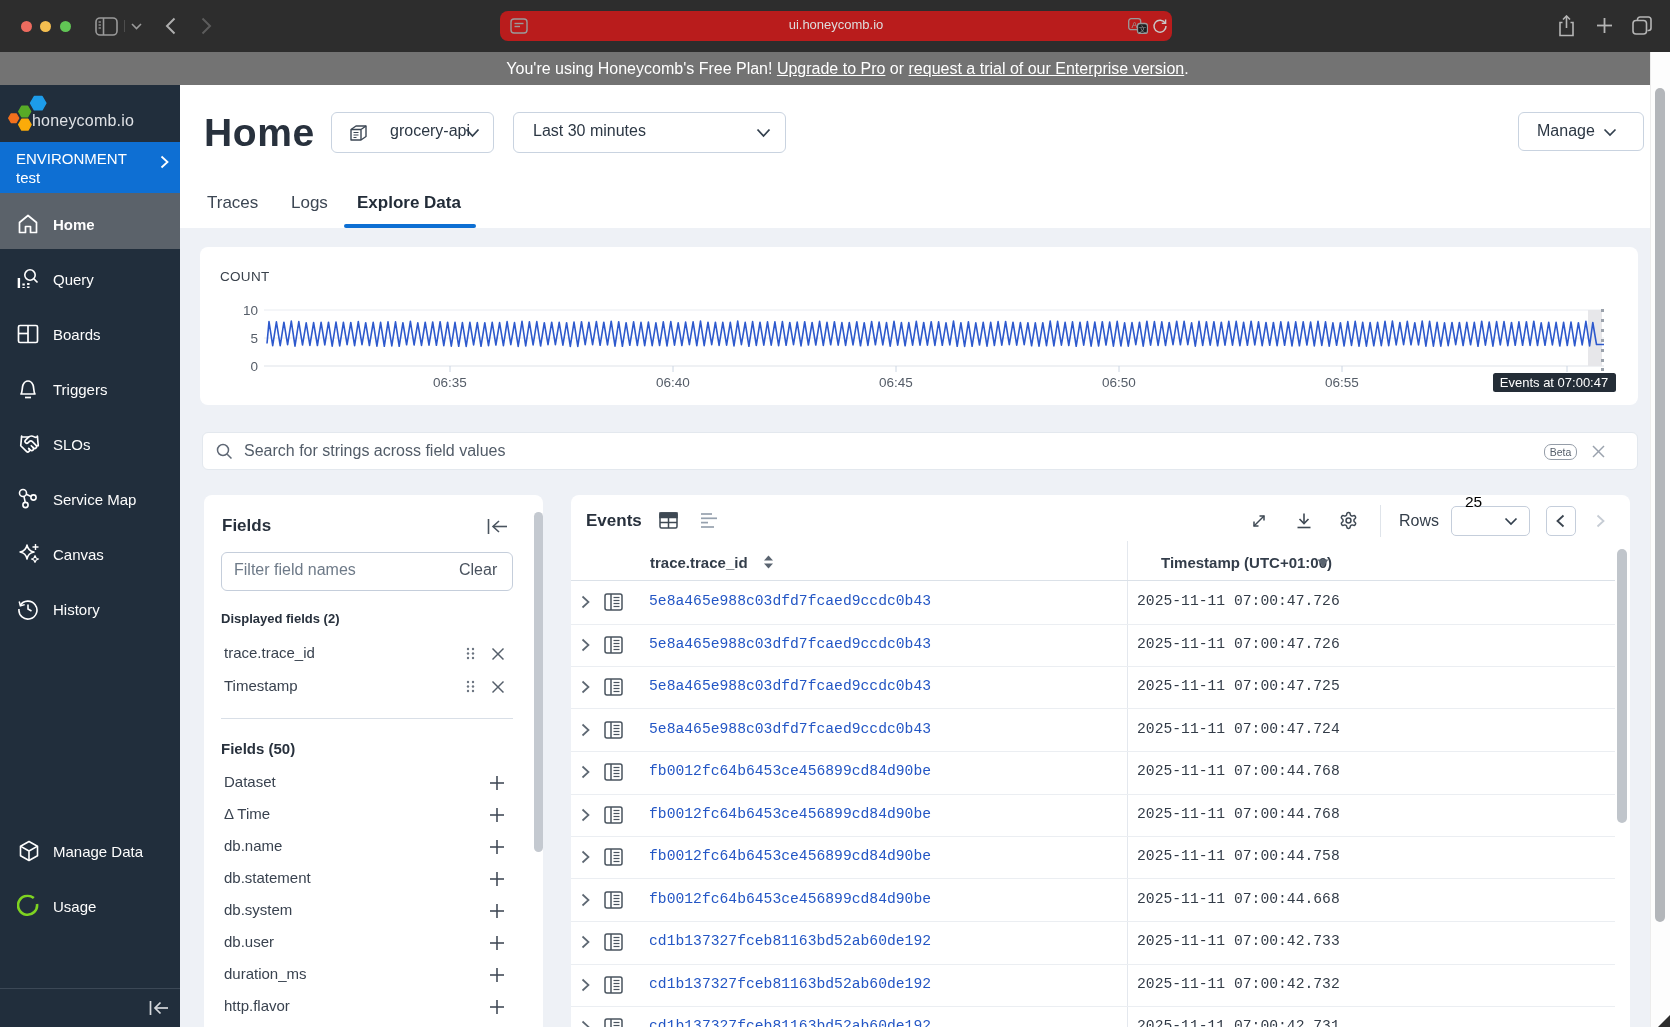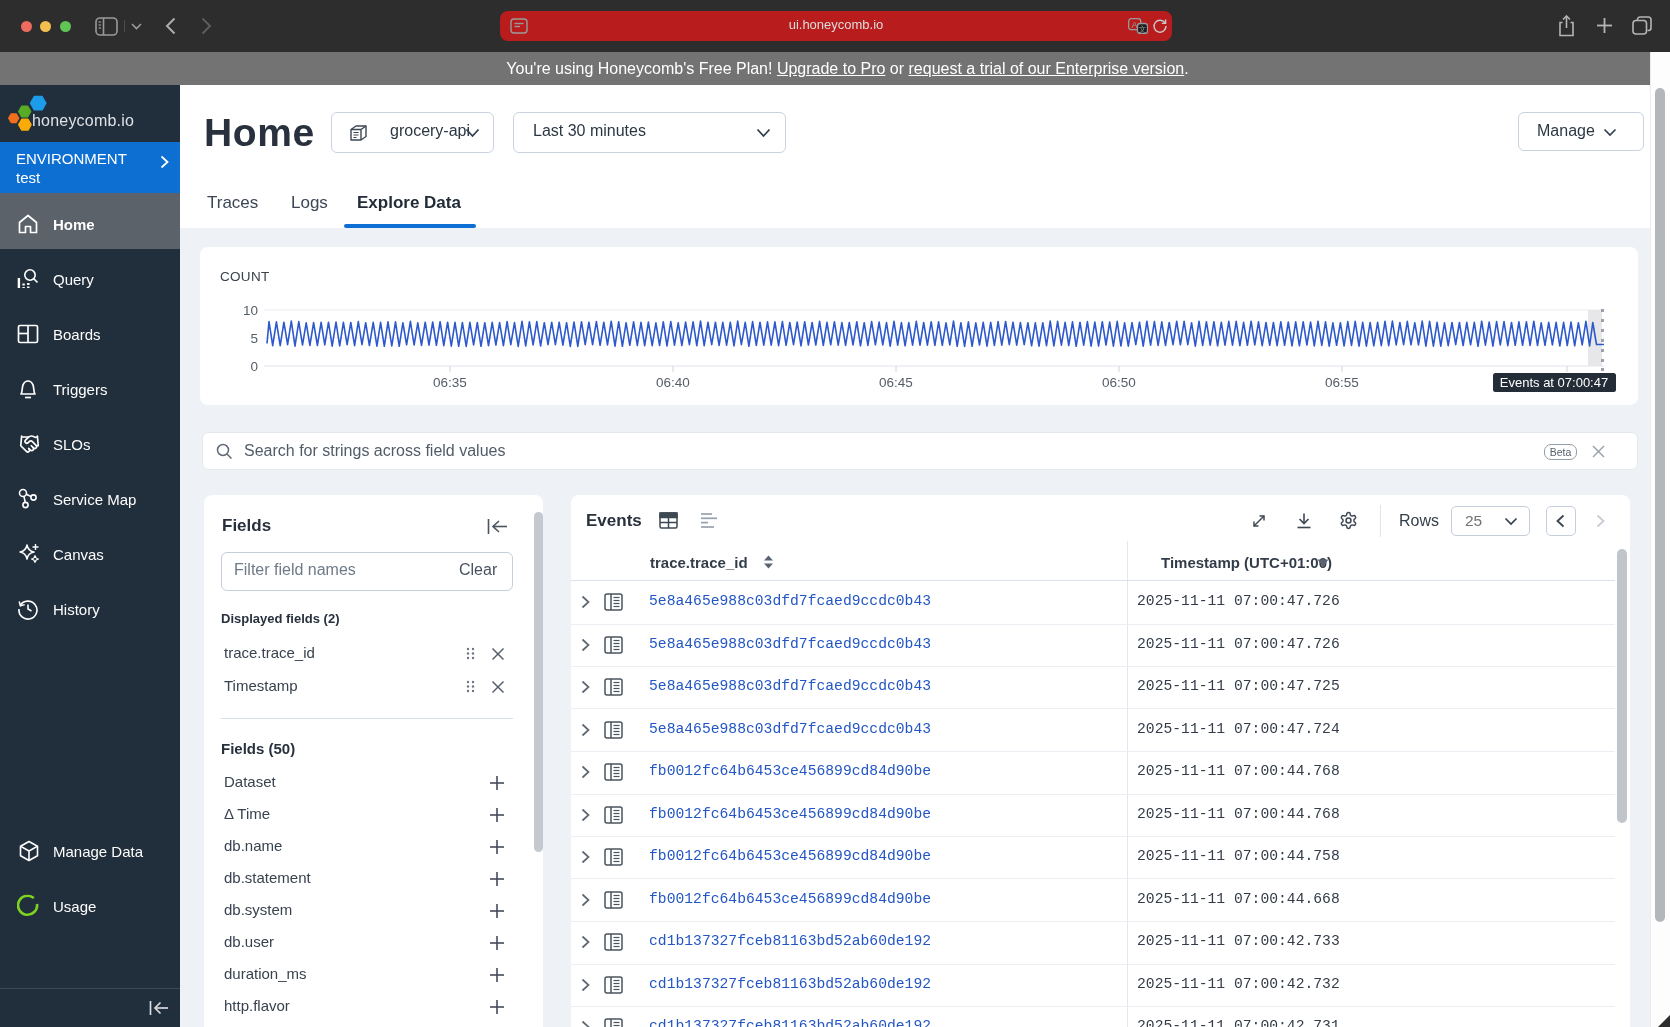--- a/index.html
+++ b/index.html
@@ -410,21 +410,21 @@
     <path d="M4.5 7 L9 11.5 L13.5 7"></path>
     <line x1="2.5" y1="15.5" x2="15.5" y2="15.5"></line>
 </svg>
 <svg class="abs" style="left:1339px;top:511px;" width="19" height="19" viewBox="0 0 24 24" fill="none" stroke="#3e4853" stroke-width="1.9">
   <path d="M12.22 2h-.44a2 2 0 0 0-2 2v.18a2 2 0 0 1-1 1.73l-.43.25a2 2 0 0 1-2 0l-.15-.08a2 2 0 0 0-2.73.73l-.22.38a2 2 0 0 0 .73 2.73l.15.1a2 2 0 0 1 1 1.72v.51a2 2 0 0 1-1 1.74l-.15.09a2 2 0 0 0-.73 2.73l.22.38a2 2 0 0 0 2.73.73l.15-.08a2 2 0 0 1 2 0l.43.25a2 2 0 0 1 1 1.73V20a2 2 0 0 0 2 2h.44a2 2 0 0 0 2-2v-.18a2 2 0 0 1 1-1.73l.43-.25a2 2 0 0 1 2 0l.15.08a2 2 0 0 0 2.73-.73l.22-.39a2 2 0 0 0-.73-2.73l-.15-.08a2 2 0 0 1-1-1.74v-.5a2 2 0 0 1 1-1.74l.15-.09a2 2 0 0 0 .73-2.73l-.22-.38a2 2 0 0 0-2.73-.73l-.15.08a2 2 0 0 1-2 0l-.43-.25a2 2 0 0 1-1-1.73V4a2 2 0 0 0-2-2z"></path>
   <circle cx="12" cy="12" r="3.1"></circle>
 </svg>
 <div class="abs" style="left:1380px;top:505px;width:1px;height:32px;background:#dfe4ea;"></div>
 <div class="abs" style="left:1399px;top:512px;font-size:16px;color:#343e4a;">Rows</div>
 <div class="abs" style="left:1451px;top:506px;width:79px;height:30px;border:1px solid #c5cedb;border-radius:5px;background:#fff;"></div>
-<div class="abs" style="left:1465px;top:512px;font-size:15.5px;color:#737373;">25</div>
+<div class="abs" style="left:1465px;top:493px;font-size:15.5px;color:#000000;">25</div>
 <svg class="abs" style="left:1504px;top:517px;" width="14" height="9" viewBox="0 0 14 9" fill="none" stroke="#33404e" stroke-width="1.7">
     <path d="M1.5 1.5 L7 7 L12.5 1.5"></path>
   </svg>
 <div class="abs" style="left:1546px;top:506px;width:30px;height:30px;border:1px solid #c5cedb;border-radius:5px;background:#fff;"></div>
 <svg class="abs" style="left:1556px;top:514px;" width="9" height="14" viewBox="0 0 9 14" fill="none" stroke="#3a444f" stroke-width="1.8">
     <path d="M7.5 1.5 L1.5 7 L7.5 12.5"></path>
   </svg>
 <svg class="abs" style="left:1596px;top:514px;" width="9" height="14" viewBox="0 0 9 14" fill="none" stroke="#c6ccd4" stroke-width="1.8">
     <path d="M1.5 1.5 L7.5 7 L1.5 12.5"></path>
   </svg>

